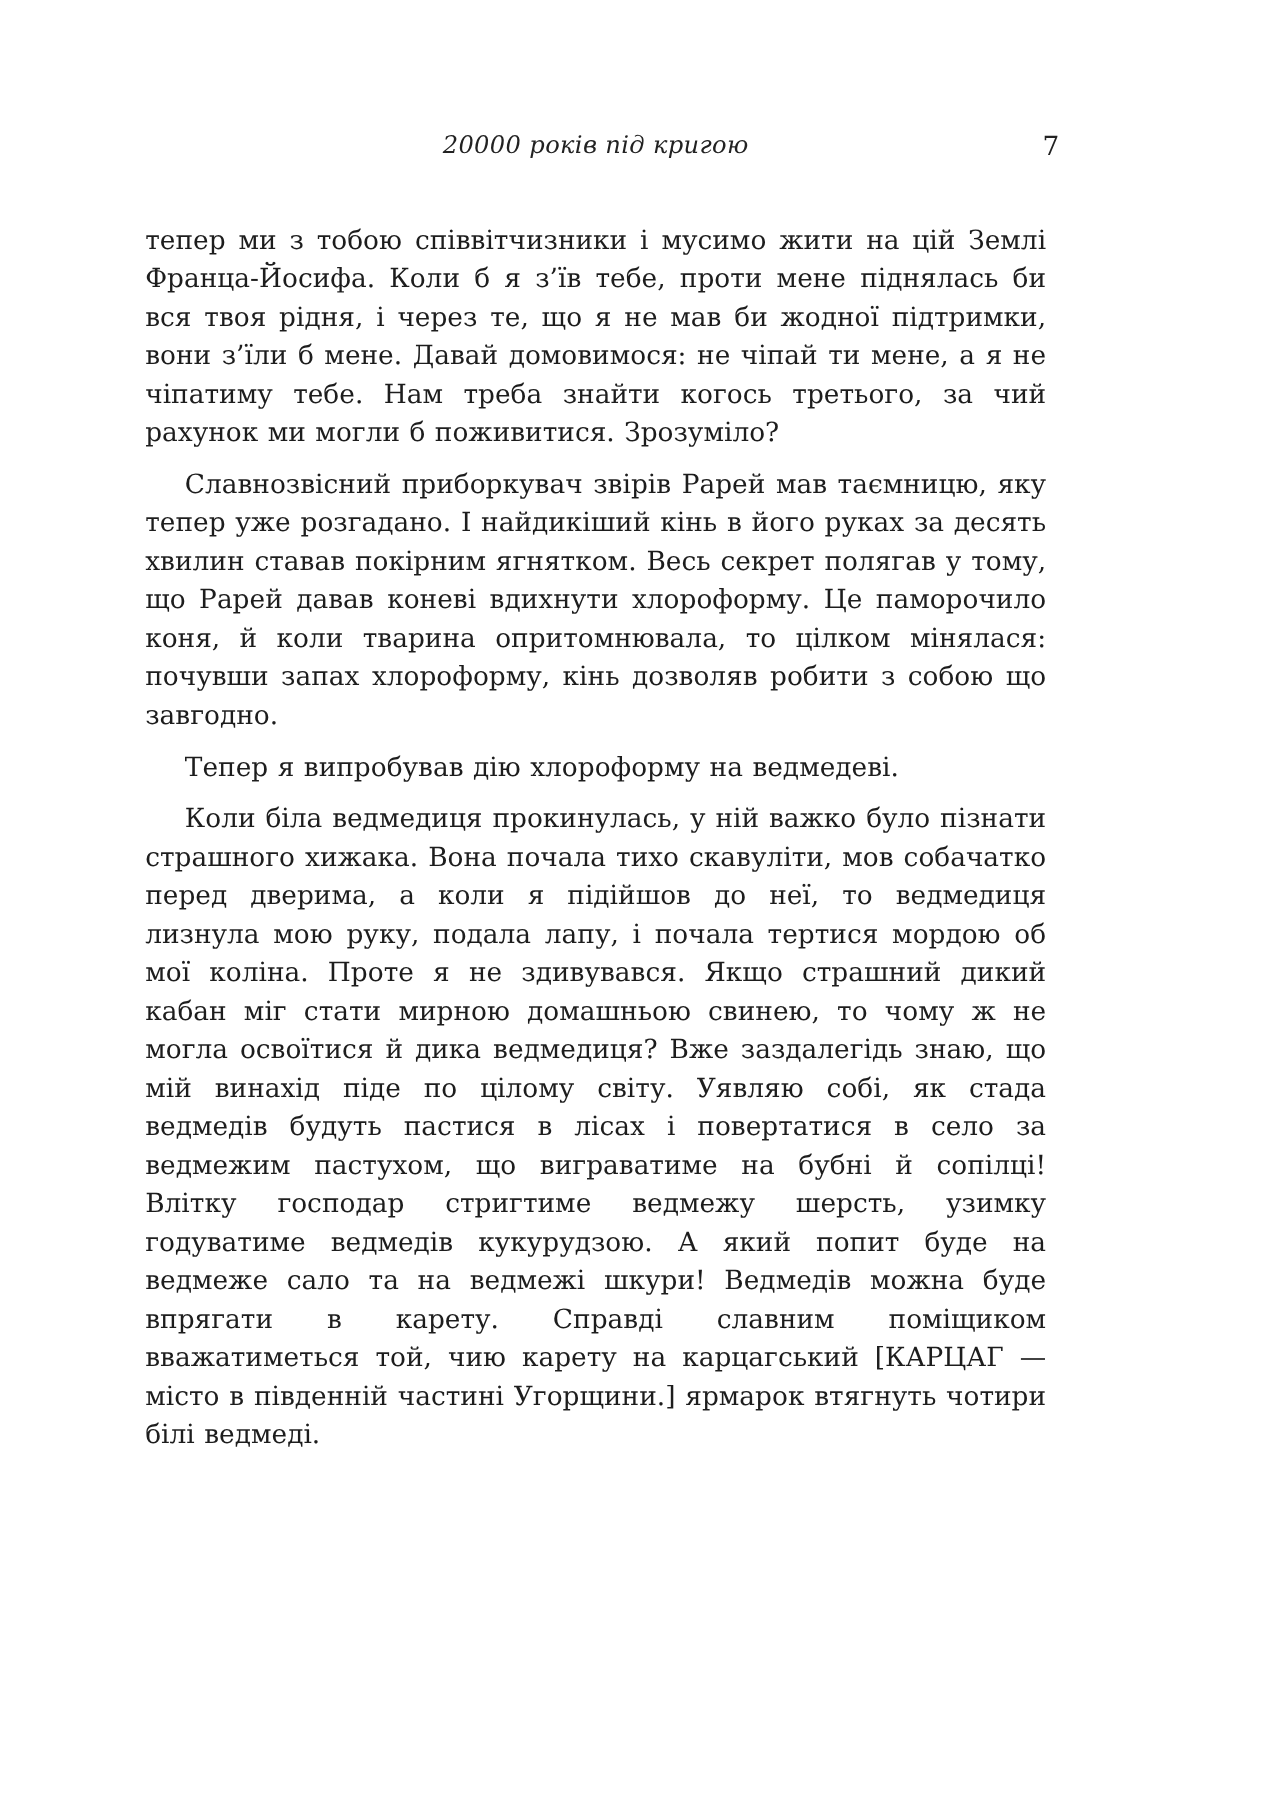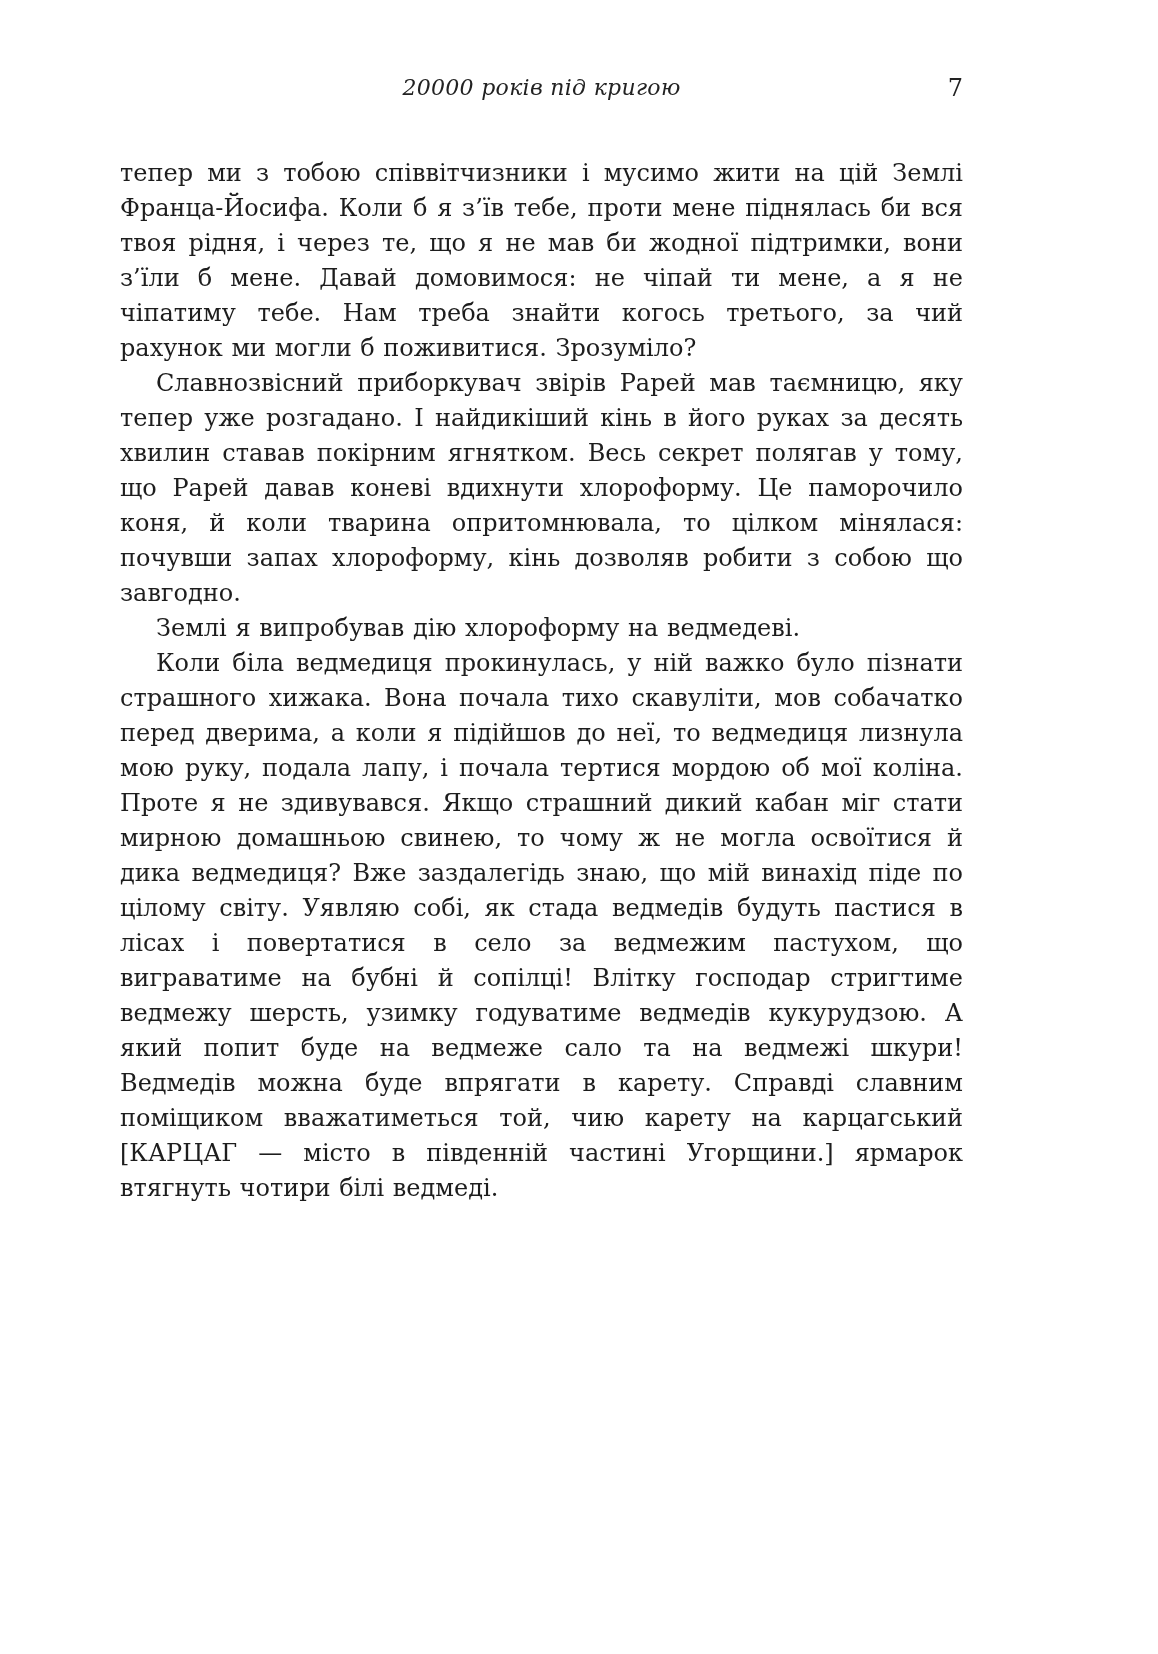--- a/index.html
+++ b/index.html
@@ -7,21 +7,21 @@
     padding: 0;
     background: #e8e8e8;
   }
   .page {
     position: relative;
     width: 1158px;
     height: 1654px;
     margin: 0 auto;
     background: #ffffff;
     box-sizing: border-box;
-    padding: 72px 195px 0 120px;
+    padding: 117px 195px 0 120px;
     font-family: "DejaVu Serif", "Liberation Serif", serif;
     color: #1d1d1d;
     overflow: hidden;
   }
   .page-header {
     position: relative;
     width: 843px;
     height: 32px;
   }
   .running-title {
@@ -40,21 +40,21 @@
     font-size: 24px;
     line-height: 32px;
     font-style: normal;
     color: #222222;
   }
   .page-body {
     margin-top: 52px;
     width: 843px;
   }
   .para {
-    margin: 0;
+    margin: 12px;
     font-size: 24px;
     line-height: 35px;
     text-align: justify;
     word-spacing: 1px;
   }
   .para.indent {
     text-indent: 36px;
   }
 </style>
 </head>
@@ -63,17 +63,17 @@
 <div class="page">
 
   <header class="page-header">
     <span class="running-title">20000 років під кригою</span>
     <span class="page-number">7</span>
   </header>
 
   <main class="page-body">
     <p class="para">тепер ми з тобою співвітчизники і мусимо жити на цій Землі Франца-Йосифа. Коли б я з’їв тебе, проти мене піднялась би вся твоя рідня, і через те, що я не мав би жодної підтримки, вони з’їли б мене. Давай домовимося: не чіпай ти мене, а я не чіпатиму тебе. Нам треба знайти когось третього, за чий рахунок ми могли б поживитися. Зрозуміло?</p>
     <p class="para indent">Славнозвісний приборкувач звірів Рарей мав таємницю, яку тепер уже розгадано. І найдикіший кінь в його руках за десять хвилин ставав покірним ягнятком. Весь секрет полягав у тому, що Рарей давав коневі вдихнути хлороформу. Це паморочило коня, й коли тварина опритомнювала, то цілком мінялася: почувши запах хлороформу, кінь дозволяв робити з собою що завгодно.</p>
-    <p class="para indent">Землі я випробував дію хлороформу на ведмедеві.</p>
+    <p class="para indent">Тепер я випробував дію хлороформу на ведмедеві.</p>
     <p class="para indent">Коли біла ведмедиця прокинулась, у ній важко було пізнати страшного хижака. Вона почала тихо скавуліти, мов собачатко перед дверима, а коли я підійшов до неї, то ведмедиця лизнула мою руку, подала лапу, і почала тертися мордою об мої коліна. Проте я не здивувався. Якщо страшний дикий кабан міг стати мирною домашньою свинею, то чому ж не могла освоїтися й дика ведмедиця? Вже заздалегідь знаю, що мій винахід піде по цілому світу. Уявляю собі, як стада ведмедів будуть пастися в лісах і повертатися в село за ведмежим пастухом, що виграватиме на бубні й сопілці! Влітку господар стригтиме ведмежу шерсть, узимку годуватиме ведмедів кукурудзою. А який попит буде на ведмеже сало та на ведмежі шкури! Ведмедів можна буде впрягати в карету. Справді славним поміщиком вважатиметься той, чию карету на карцагський [КАРЦАГ — місто в південній частині Угорщини.] ярмарок втягнуть чотири білі ведмеді.</p>
   </main>
 
 </div>
 
 </body></html>

